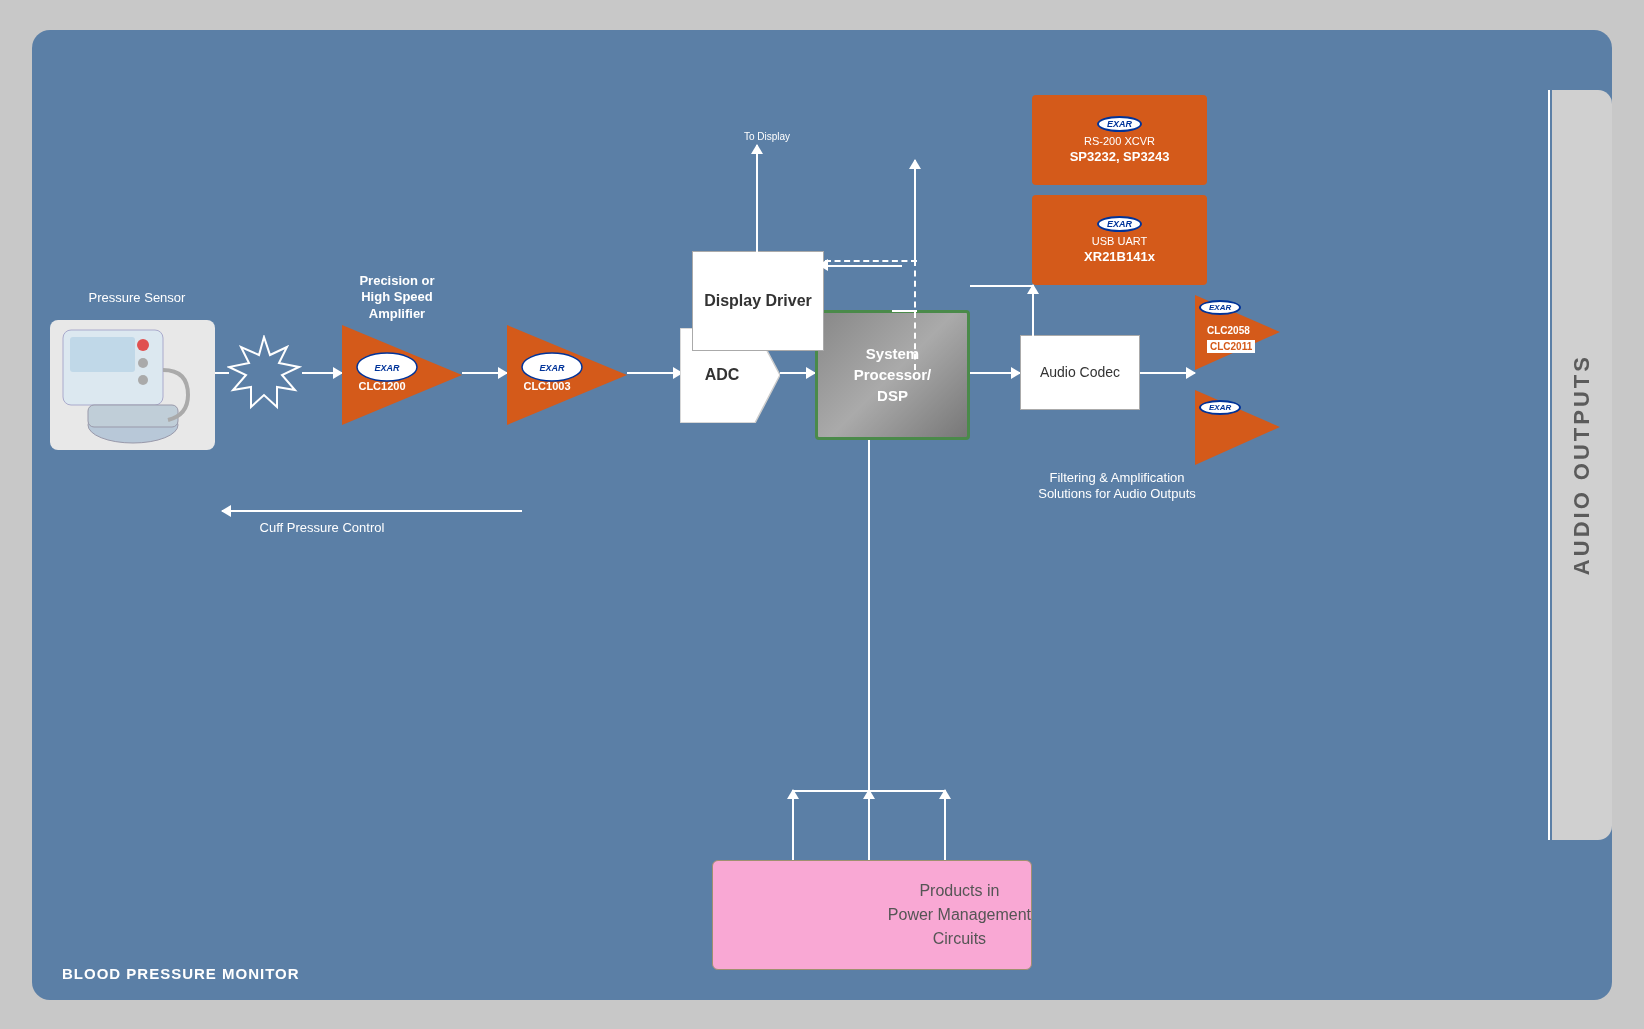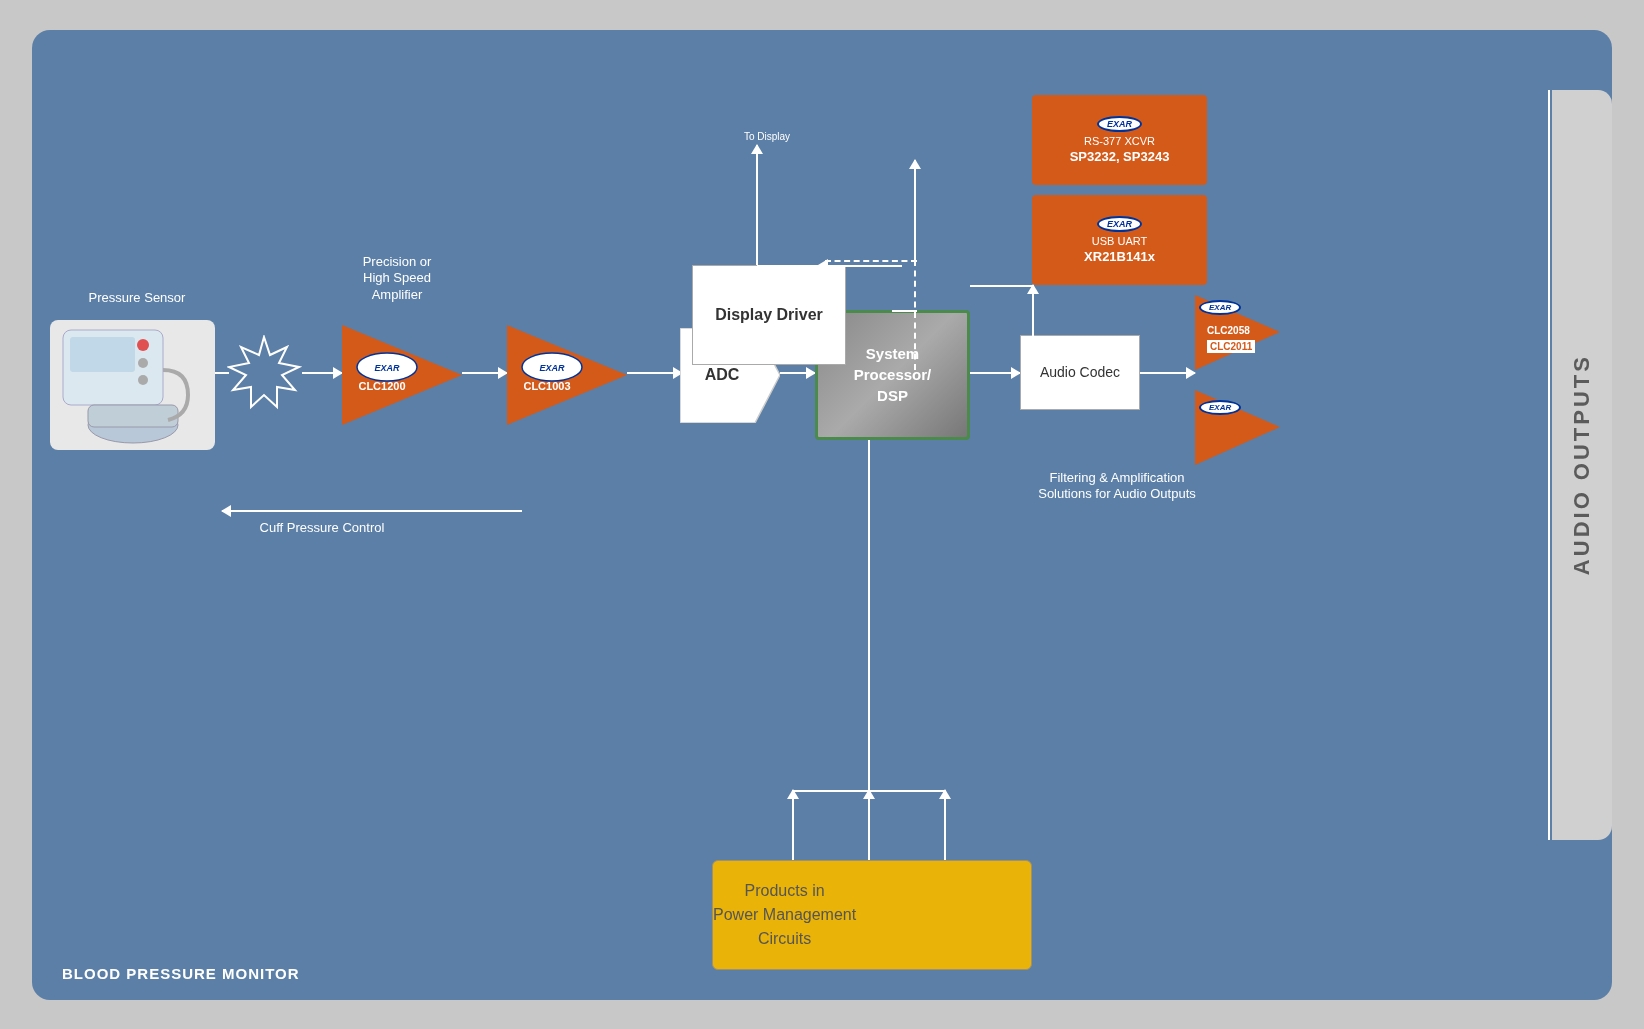--- a/index.html
+++ b/index.html
@@ -176,26 +176,26 @@
       flex-direction: column;
       align-items: center;
       justify-content: center;
       text-align: center;
       color: white;
       font-weight: bold;
     }
     
     .power-box {
       position: absolute;
-      background: #eab308;
+      background: #f9a8d4;
       border: 1px solid #a09070;
       border-radius: 6px;
       display: flex;
       flex-direction: column;
-      align-items: flex-start;
+      align-items: flex-end;
       justify-content: center;
       text-align: center;
     }
     
     .dashed-line {
       position: absolute;
       border: none;
       border-top: 2px dashed white;
     }
     .dashed-line-v {
@@ -238,21 +238,21 @@
 
   <div class="label-text" style="left:55px; top:260px; width:100px;">
     <span>Pressure
 Sensor</span>
   </div>
 
   <svg style="position:absolute; left:195px; top:305px;" width="75" height="75" viewBox="0 0 75 75">
     <polygon points="37,2 43,20 60,12 52,28 72,32 55,40 68,55 50,52 50,72 37,60 24,72 24,52 6,55 19,40 2,32 22,28 14,12 32,20" fill="none" stroke="white" stroke-width="2"></polygon>
   </svg>
 
-  <div class="label-text" style="left:310px; top:224px; width:110px;">
+  <div class="label-text" style="left:310px; top:243px; width:110px;font-weight:bold;">
     Precision or<br>High Speed<br>Amplifier
   </div>
 
   <div style="position:absolute; left:183px; top:342px; width:14px; height:2px; background:white;"></div>
 
   <div class="arrow-right" style="left:270px; top:342px; width:40px;"></div>
 
   <svg style="position:absolute; left:310px; top:295px;" width="120" height="100" viewBox="0 0 120 100">
     <polygon points="0,0 120,50 0,100" fill="#d45a1a"></polygon>
 
@@ -306,21 +306,21 @@
   <div style="position:absolute; left:1175px; top:295px; color:white; font-size:10px; font-weight:bold;">CLC2058</div>
 
   <div style="position:absolute; left:1175px; top:310px; color:#d45a1a; font-size:10px; font-weight:bold; background:white; padding:1px 3px;">CLC2011</div>
 
   <div style="position:absolute; left:1167px; top:370px; background:white; border-radius:50%; border:2px solid #003399; padding:1px 8px; font-size:8px; font-weight:bold; font-style:italic; color:#003399;">EXAR</div>
 
   <div class="label-text" style="left:960px; top:440px; width:250px; font-size:13px; text-align:center;">
     Filtering &amp; Amplification<br>Solutions for Audio Outputs
   </div>
 
-  <div class="white-box" style="left:660px; top:235px; width:154px; height:100px; font-size:16px; font-weight:bold; color:#333;">
+  <div class="white-box" style="left:660px; top:221px; width:132px; height:100px; font-size:16px; font-weight:bold; color:#333;">
     <span>Display
 Driver</span>
   </div>
 
 
   <div class="label-text" style="left:695px; top:100px; width:80px; font-size:10px;">
     <span>To Display</span>
   </div>
 
   <div class="arrow-up" style="left:724px; top:115px; height:120px;"></div>
@@ -335,21 +335,21 @@
   <div class="dashed-line" style="left:793px; top:230px; width:92px;"></div>
 
   <div class="arrow-up" style="left:882px; top:130px; height:100px;"></div>
 
   <div style="position:absolute; left:860px; top:280px; width:25px; height:2px; background:white;"></div>
 
   <div class="orange-box" style="left:1000px; top:65px; width:175px; height:90px;">
     <div class="exar-oval">
       <span class="exar-text">EXAR</span>
     </div>
-    <div style="font-size:11px; color:white; margin-bottom:2px;">RS-377 XCVR</div>
+    <div style="font-size:11px; color:white; margin-bottom:2px;">RS-200 XCVR</div>
     <div style="font-size:13px; color:white; font-weight:bold;">SP3232, SP3243</div>
   </div>
 
   <div class="orange-box" style="left:1000px; top:165px; width:175px; height:90px;">
     <div class="exar-oval">
       <span class="exar-text">EXAR</span>
     </div>
     <div style="font-size:11px; color:white; margin-bottom:2px;">USB UART</div>
     <div style="font-size:13px; color:white; font-weight:bold;">XR21B141x</div>
   </div>

